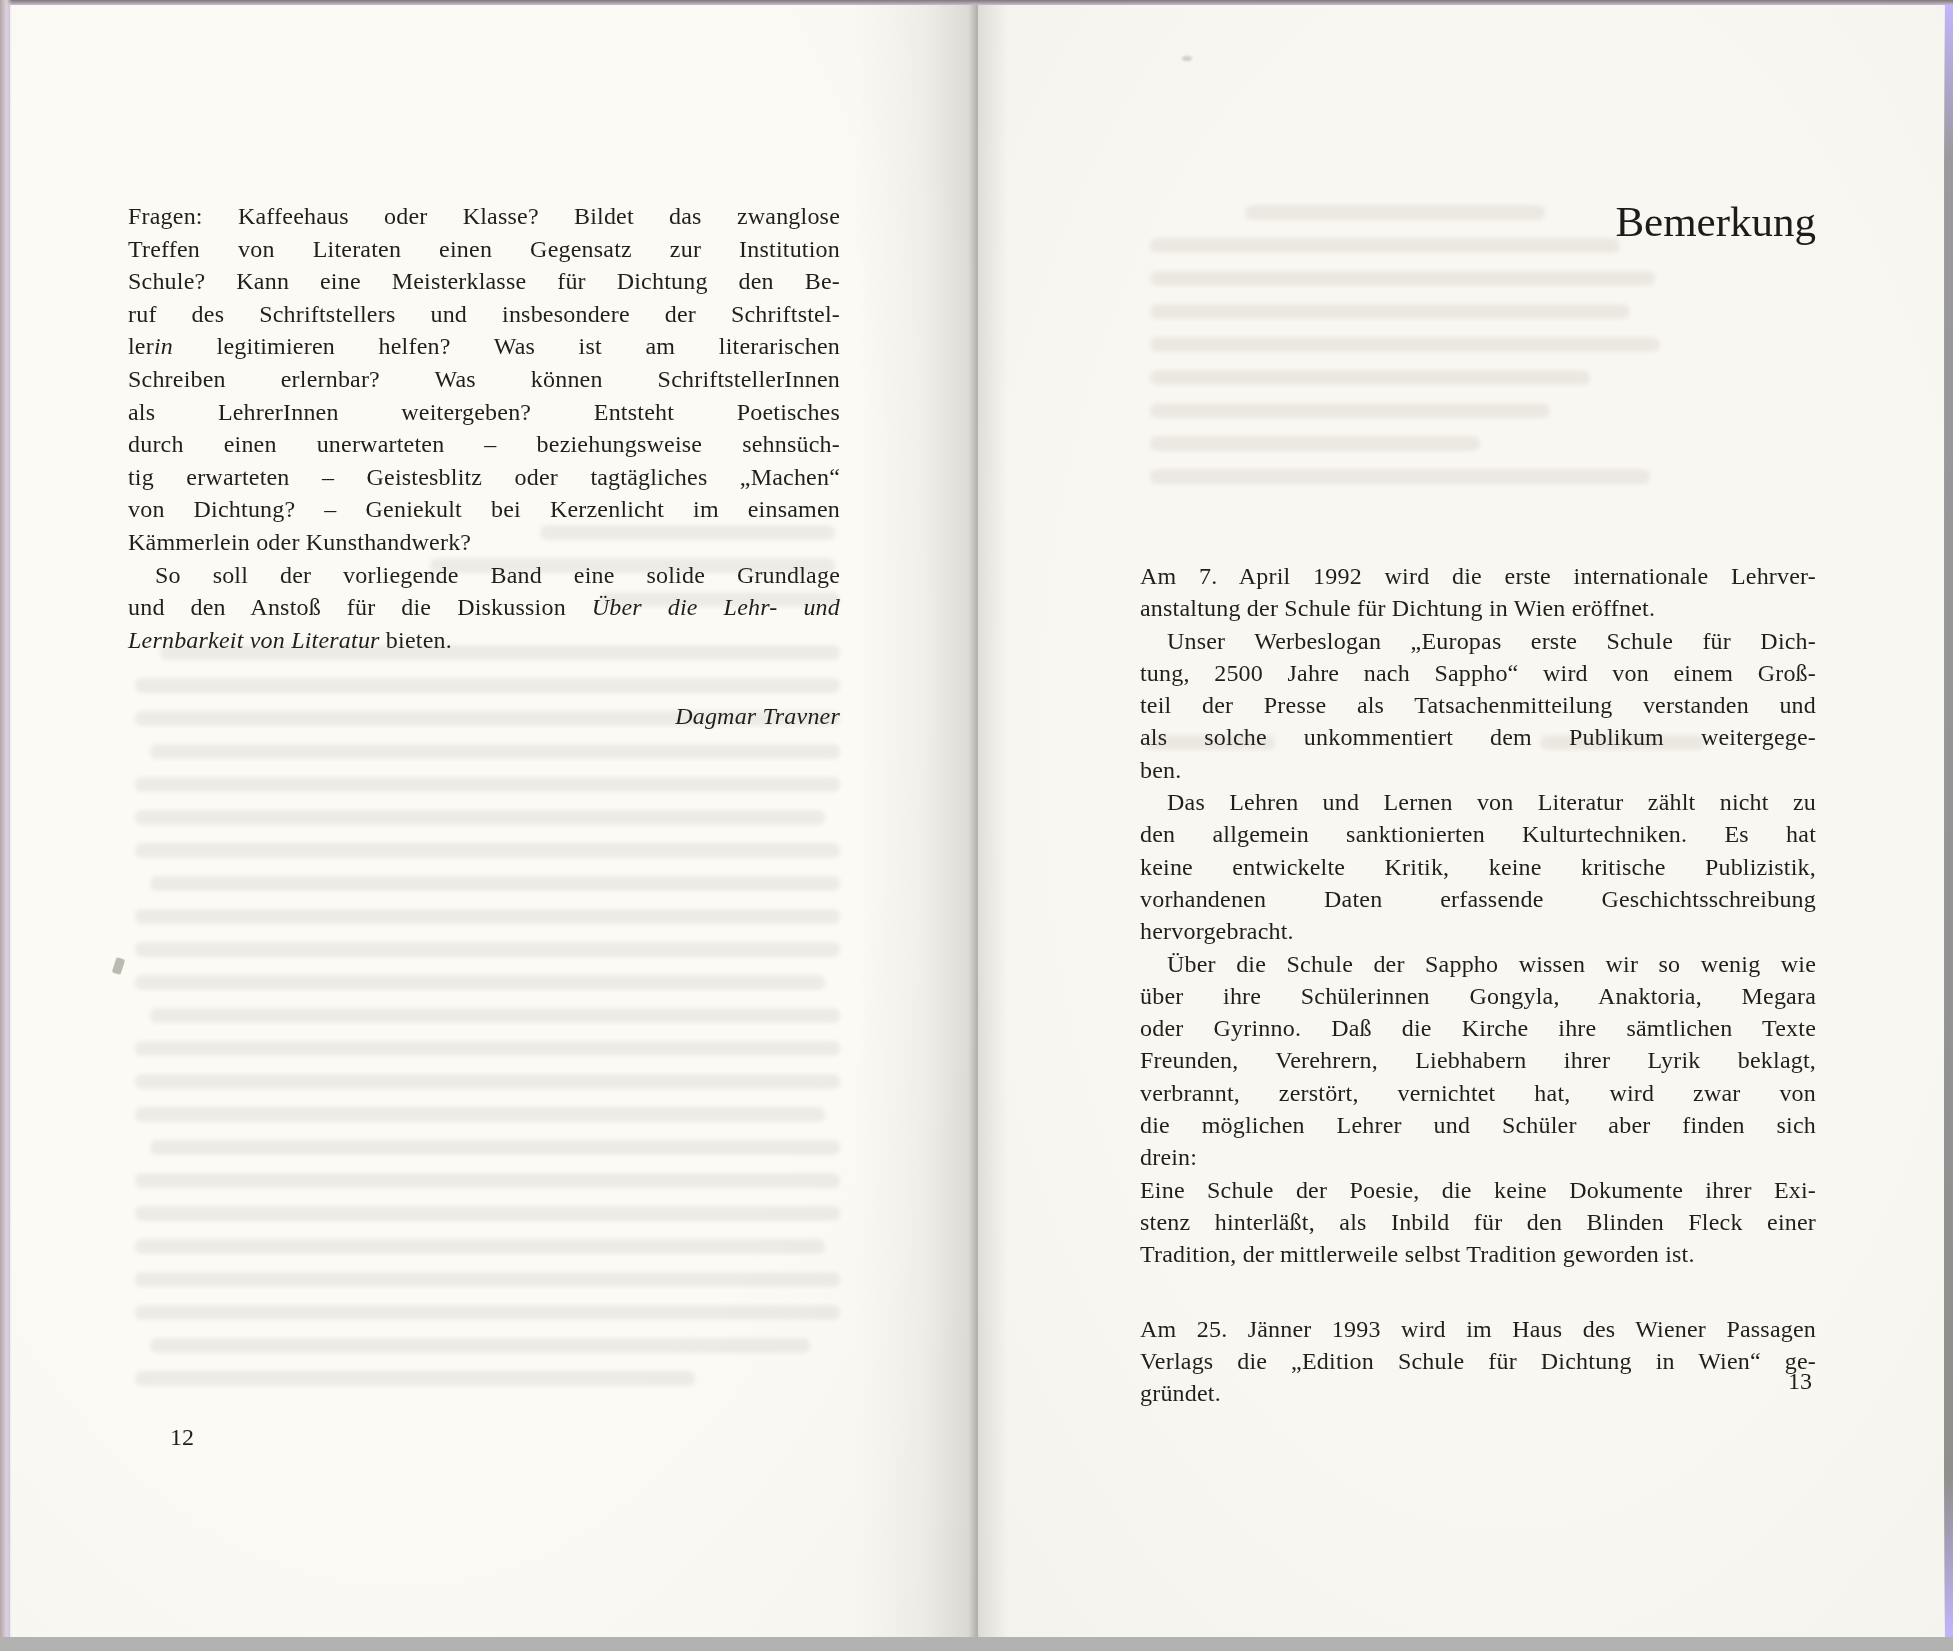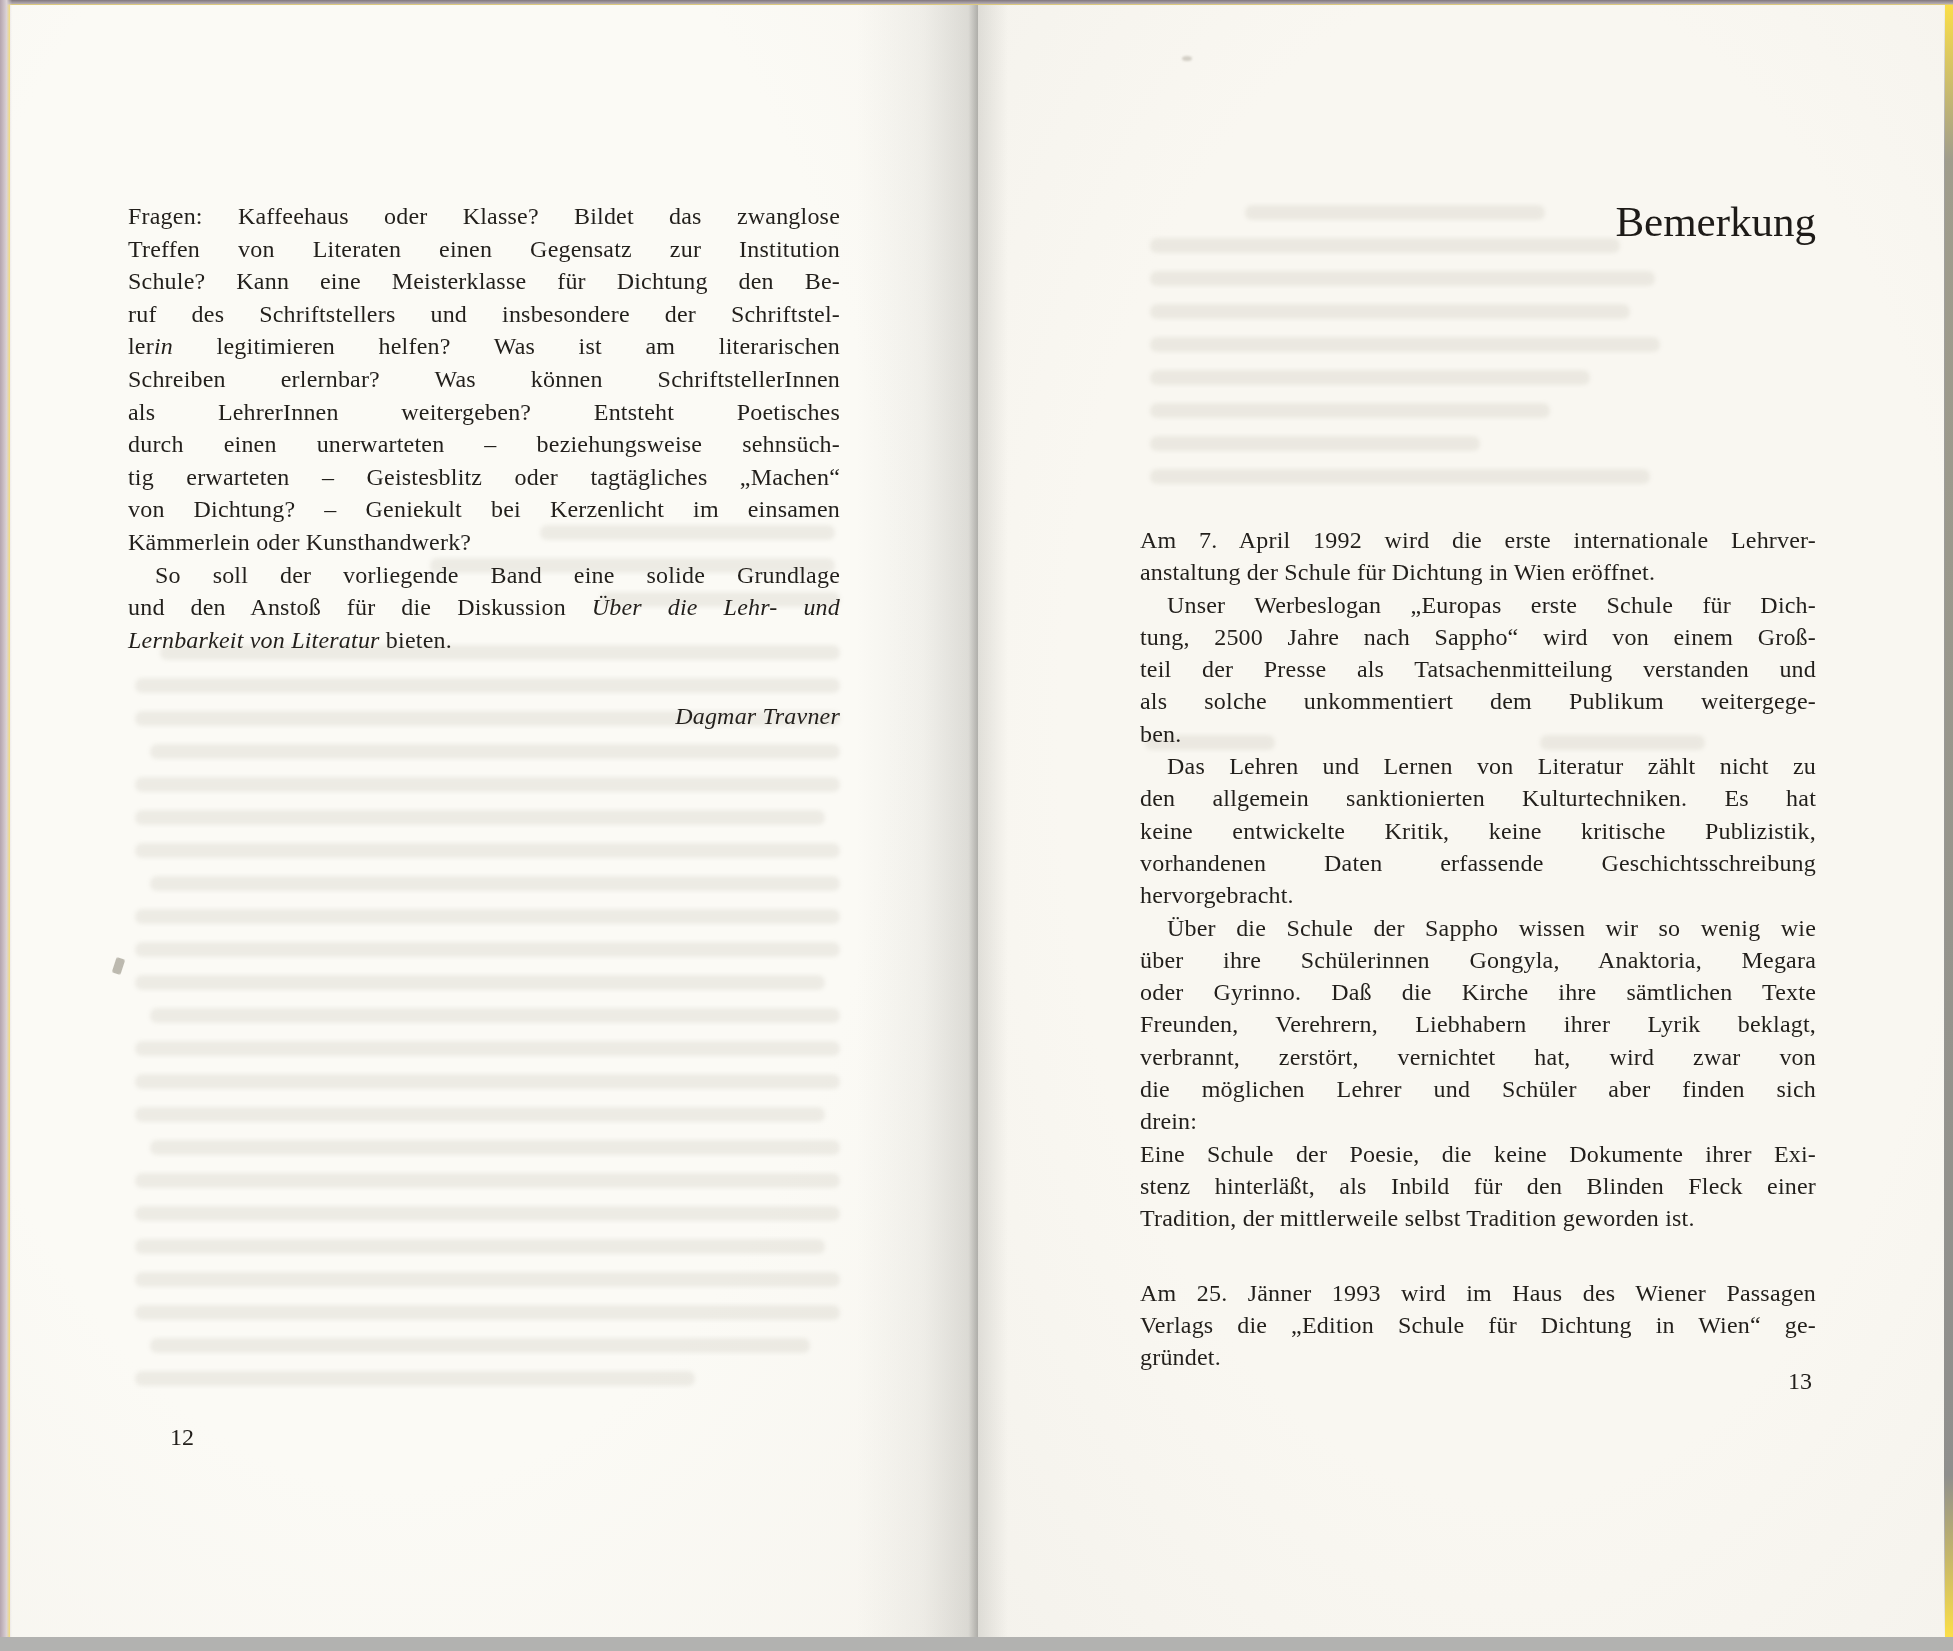--- a/index.html
+++ b/index.html
@@ -1,18 +1,18 @@
 <!DOCTYPE html>
 <html><head>
 <meta charset="utf-8">
 <style>
   html,body{margin:0;padding:0;background:#e8e8e6;}
   .scan{
     position:relative;width:1953px;height:1651px;overflow:hidden;
-    background:#fde047;font-family:"Liberation Serif", serif;color:#221f1b;
+    background:#c4b5fd;font-family:"Liberation Serif", serif;color:#221f1b;
   }
   
   .edge-top{position:absolute;left:0;top:0;width:100%;height:5px;
     background:linear-gradient(to bottom,#80767c,#b9b0b5 80%,rgba(255,255,255,0));}
   .edge-left{position:absolute;left:0;top:0;width:12px;height:100%;
     background:linear-gradient(to right,#b4a4ad,#dcd3d6 55%,rgba(255,255,255,0));}
   .edge-bottom{position:absolute;left:0;bottom:0;width:100%;height:14px;background:#b2b2b0;}
   .edge-right{position:absolute;right:0;top:0;width:9px;height:1640px;
     background:linear-gradient(to bottom,rgba(150,150,148,0) 0px,rgba(150,150,148,.9) 160px,#8f8f8d 90%,rgba(143,143,141,0));}
   
@@ -20,21 +20,21 @@
     background:radial-gradient(ellipse at 40% 40%, #fbfaf5 60%, #f6f4ee 100%);}
   .page-right{position:absolute;left:978px;top:5px;width:967px;height:1632px;
     background:radial-gradient(ellipse at 55% 45%, #f9f7f1 60%, #f4f2ec 100%);}
   .gutter-shadow{position:absolute;left:856px;top:5px;width:122px;height:1632px;
     background:linear-gradient(to right,rgba(80,80,75,0) 0%,rgba(80,80,75,.06) 55%,rgba(70,70,65,.16) 92%,rgba(55,55,52,.38) 100%);}
   .gutter-shadow-right{position:absolute;left:978px;top:5px;width:30px;height:1632px;
     background:linear-gradient(to right,rgba(80,80,75,.14),rgba(80,80,75,0));}
   
   .textblock{position:absolute;font-size:24px;letter-spacing:.2px;z-index:2;}
   .tb-left{left:128px;top:200px;width:712px;line-height:32.6px;}
-  .tb-right{left:1140px;top:524px;width:676px;line-height:32.3px;}
+  .tb-right{left:1140px;top:560px;width:676px;line-height:32.3px;}
   .tline{text-align:justify;text-align-last:justify;white-space:normal;}
   .tline.tlast{text-align-last:left;}
   .block.indent .tline:first-child{text-indent:27px;}
   .block.gap-before{margin-top:42px;}
   .it{font-style:italic;}
   .sig{margin-top:44px;}
   .sig .tline,.sig .tline.tlast{text-align-last:right;}
   .heading{position:absolute;left:1140px;top:198px;width:676px;text-align:right;
     font-size:43px;line-height:48px;color:#1e1b18;z-index:2;}
   .pagenum{position:absolute;font-size:24px;z-index:2;}

